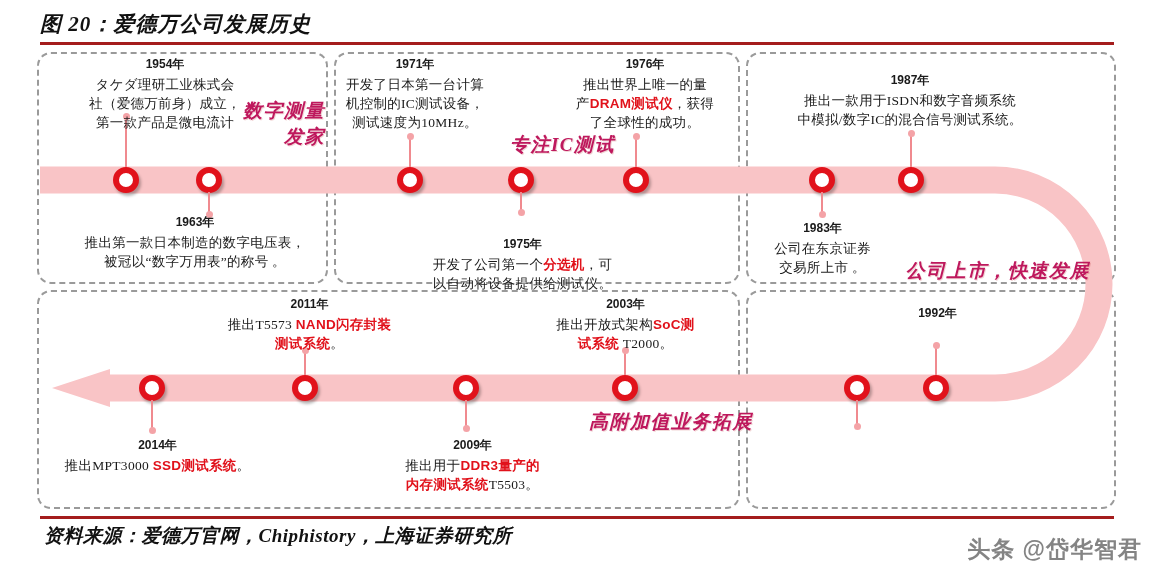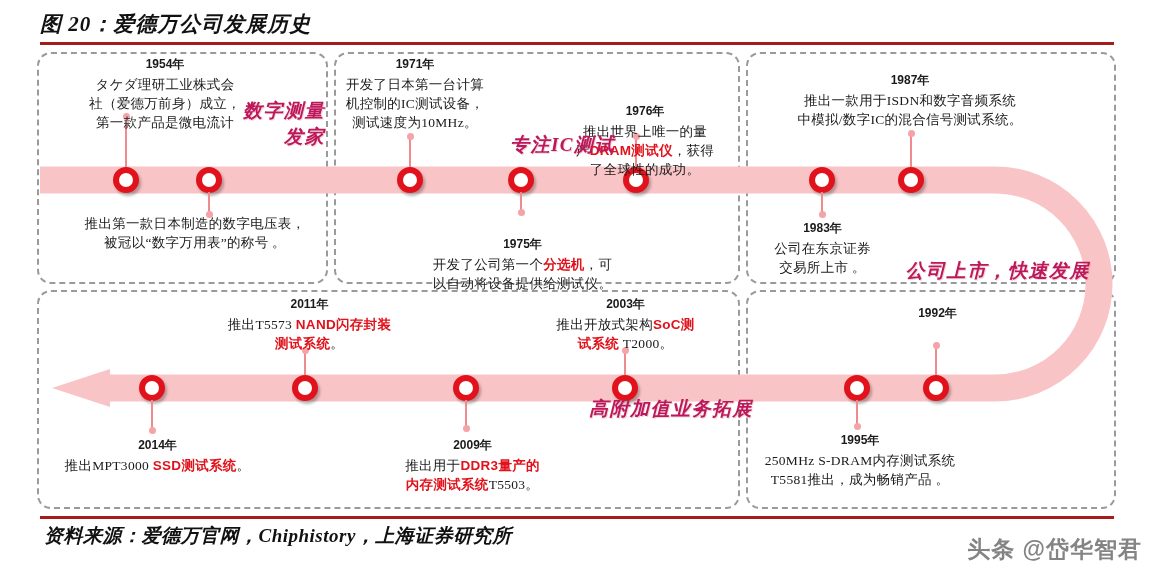--- a/index.html
+++ b/index.html
@@ -183,56 +183,53 @@
   <div class="marker" style="left:152px;top:388px;"></div>
   <div class="stem" style="left:152px;top:400px;height:30px;"></div>
   <div class="stem-dot" style="left:152px;top:430px;"></div>
 
   <div class="evt" style="left:45px;top:56px;width:240px;">
     <div class="yr">1954年</div>
     <div class="desc">タケダ理研工业株式会<br>社（爱德万前身）成立，<br>第一款产品是微电流计</div>
   </div>
 
   <div class="evt" style="left:60px;top:214px;width:270px;">
+    <div class="yr">1963年</div>
     <div class="desc">推出第一款日本制造的数字电压表，<br>被冠以“数字万用表”的称号 。</div>
   </div>
 
   <div class="evt" style="left:335px;top:56px;width:160px;">
     <div class="yr">1971年</div>
     <div class="desc">开发了日本第一台计算<br>机控制的IC测试设备，<br>测试速度为10MHz。</div>
   </div>
 
   <div class="evt" style="left:405px;top:219px;width:235px;margin-top:17px;">
     <div class="yr">1975年</div>
     <div class="desc">开发了公司第一个<span class="hl">分选机</span>，可<br>以自动将设备提供给测试仪。</div>
   </div>
 
-  <div class="evt" style="left:570px;top:56px;width:150px;margin-top:47px;">
+  <div class="evt" style="left:570px;top:56px;width:150px;">
     <div class="yr">1976年</div>
     <div class="desc">推出世界上唯一的量<br>产<span class="hl">DRAM测试仪</span>，获得<br>了全球性的成功。</div>
   </div>
 
   <div class="evt" style="left:765px;top:220px;width:115px;">
     <div class="yr">1983年</div>
     <div class="desc">公司在东京证券<br>交易所上市 。</div>
   </div>
 
   <div class="evt" style="left:760px;top:72px;width:300px;">
     <div class="yr">1987年</div>
     <div class="desc">推出一款用于ISDN和数字音频系统<br>中模拟/数字IC的混合信号测试系统。</div>
   </div>
 
   <div class="evt" style="left:820px;top:305px;width:235px;">
     <div class="yr">1992年</div>
   </div>
 
-  <div class="evt" style="left:760px;top:432px;width:200px;">
-    <div class="yr">1995年</div>
-    <div class="desc">250MHz  S-DRAM内存测试系统<br>T5581推出，成为畅销产品 。</div>
-  </div>
 
   <div class="evt" style="left:538px;top:296px;width:175px;">
     <div class="yr">2003年</div>
     <div class="desc">推出开放式架构<span class="hl">SoC测</span><br><span class="hl">试系统</span> T2000。</div>
   </div>
 
   <div class="evt" style="left:385px;top:437px;width:175px;">
     <div class="yr">2009年</div>
     <div class="desc">推出用于<span class="hl">DDR3量产的</span><br><span class="hl">内存测试系统</span>T5503。</div>
   </div>
@@ -249,19 +246,19 @@
 
   <div class="phase-label" style="left:210px;top:98px;width:115px;">
     <div>数字测量</div>
     <div>发家</div>
   </div>
 
   <div class="phase-label" style="left:860px;top:258px;width:230px;">公司上市，快速发展</div>
 
   <div class="phase-label" style="left:455px;top:132px;width:160px;">专注IC测试</div>
 
-  <div class="phase-label" style="left:538px;top:396px;width:215px;font-style:italic;">高附加值业务拓展</div>
+  <div class="phase-label" style="left:538px;top:409px;width:215px;font-style:italic;">高附加值业务拓展</div>
 
   <div class="rule-bottom"></div>
   <div class="source">资料来源：爱德万官网，Chiphistory，上海证券研究所</div>
   <div class="watermark">头条 @岱华智君</div>
 
 </div>
 
 </body></html>

